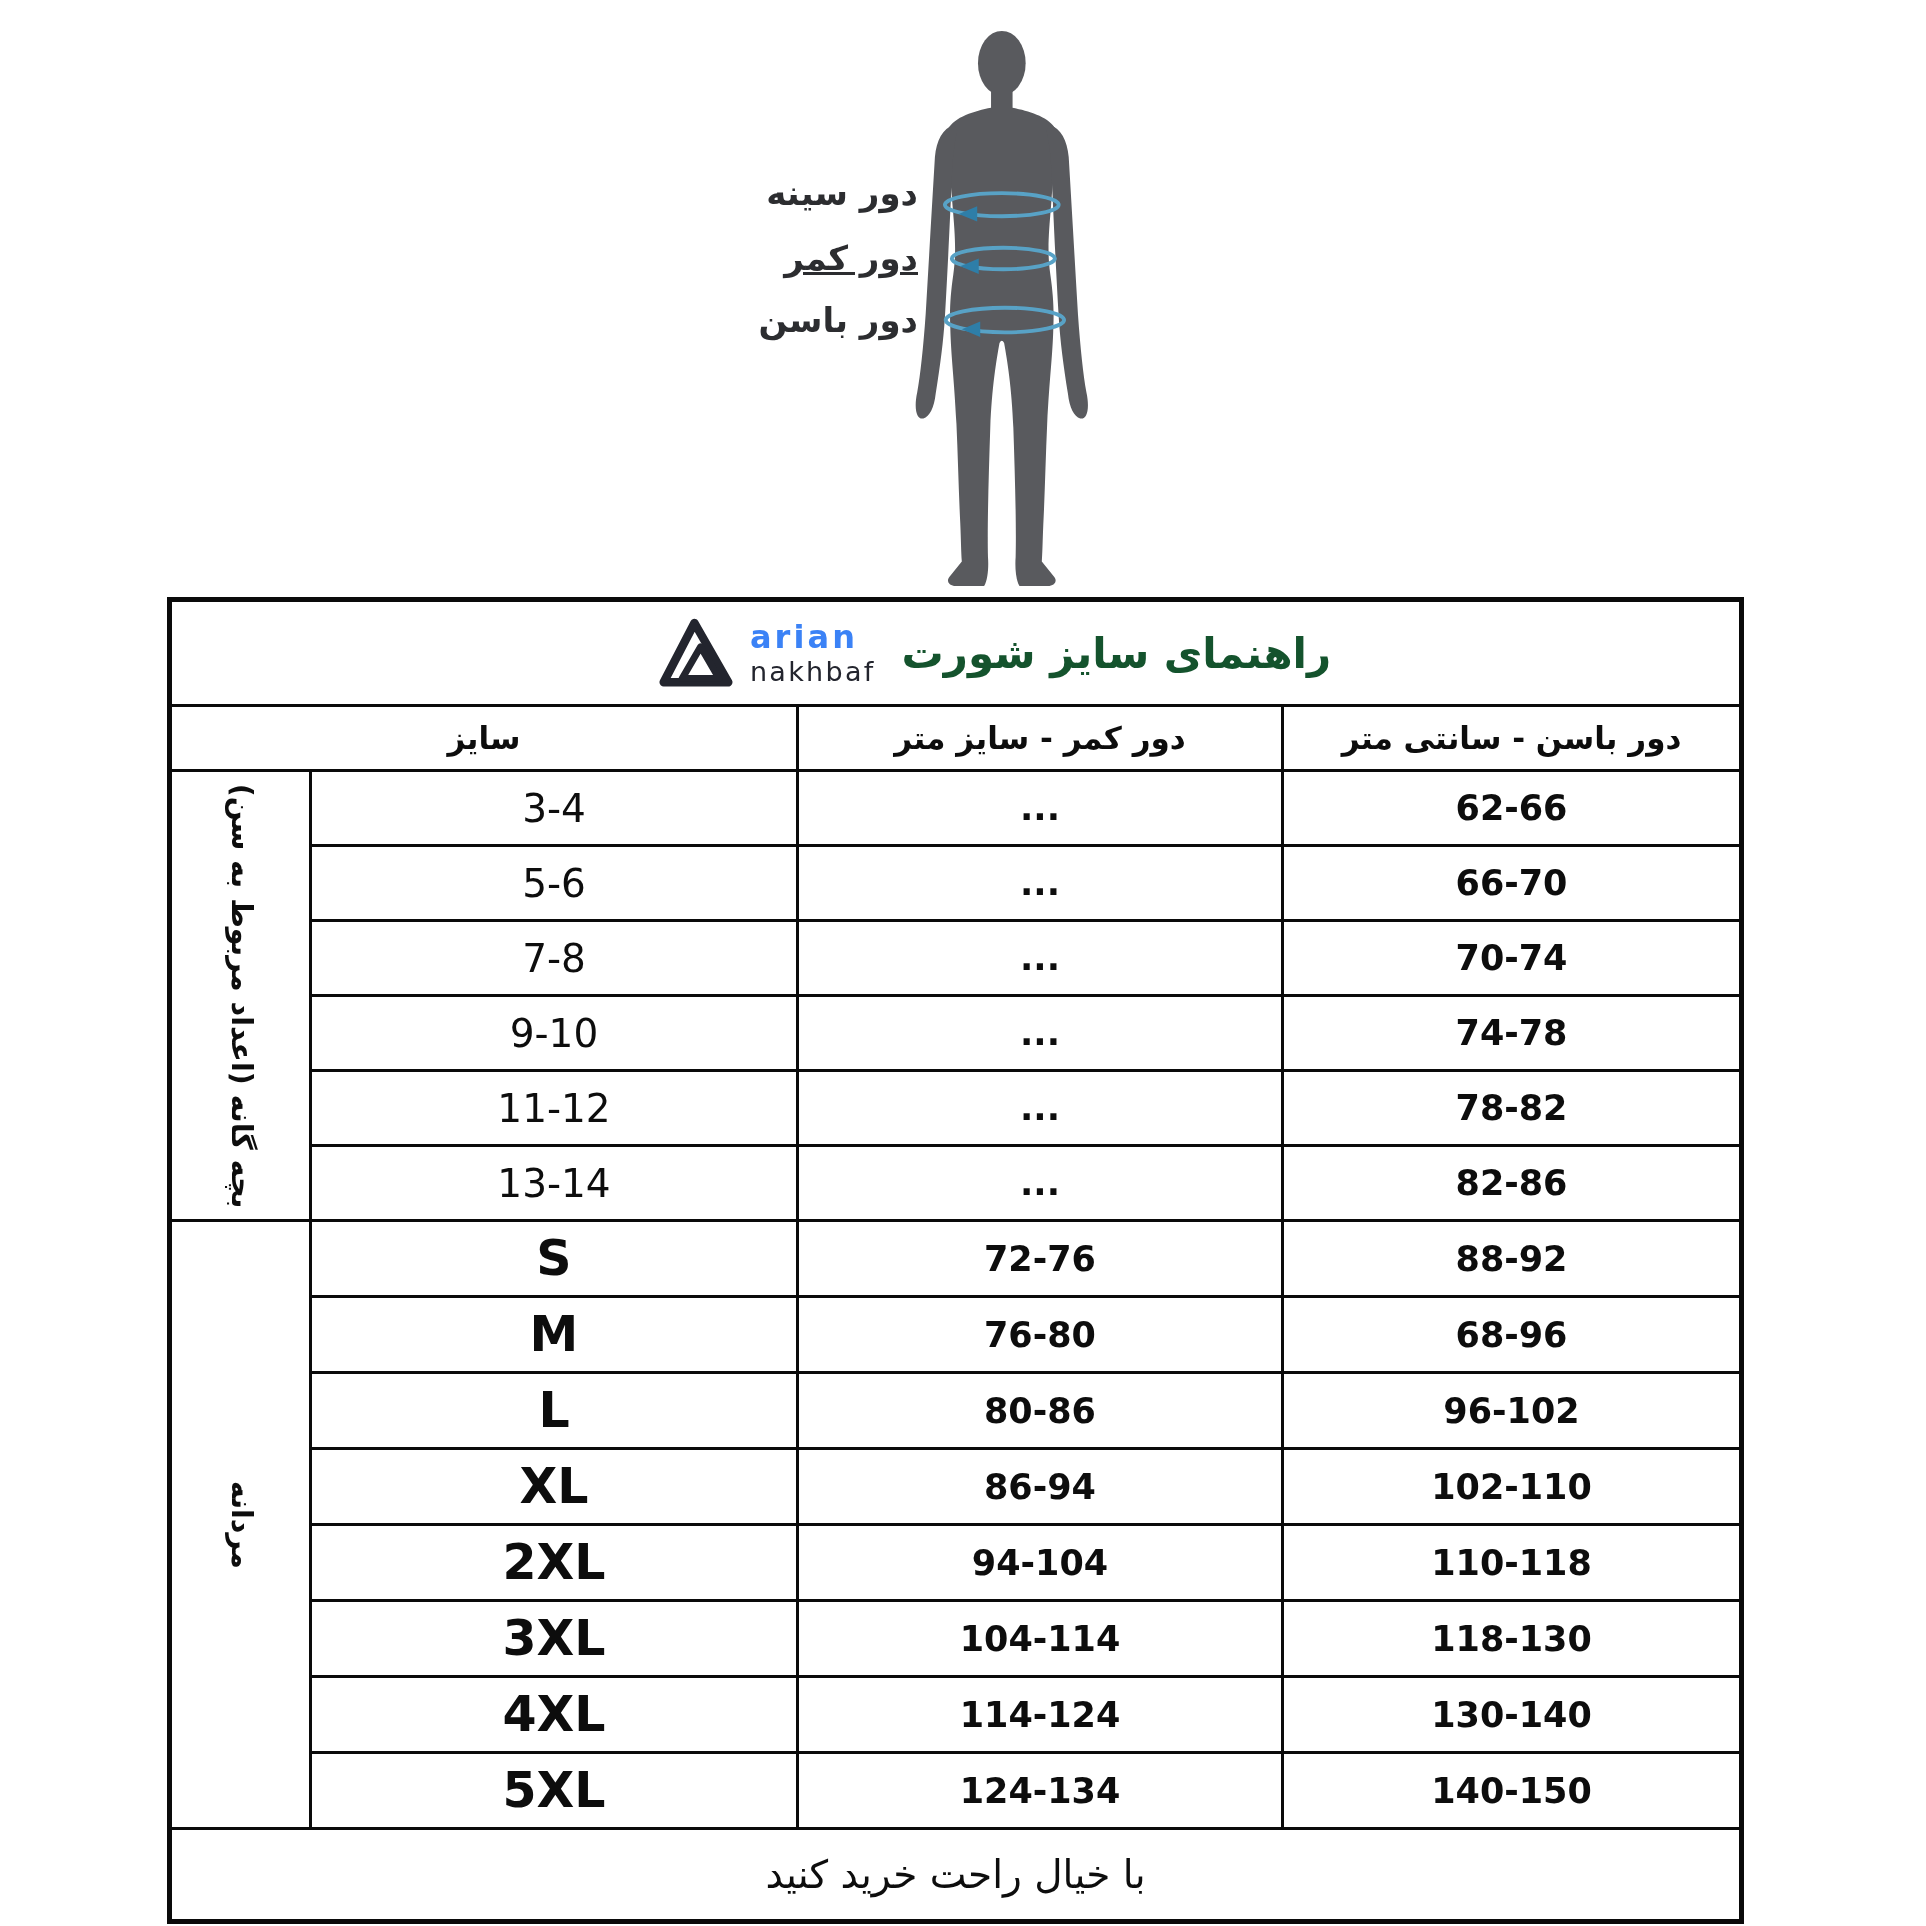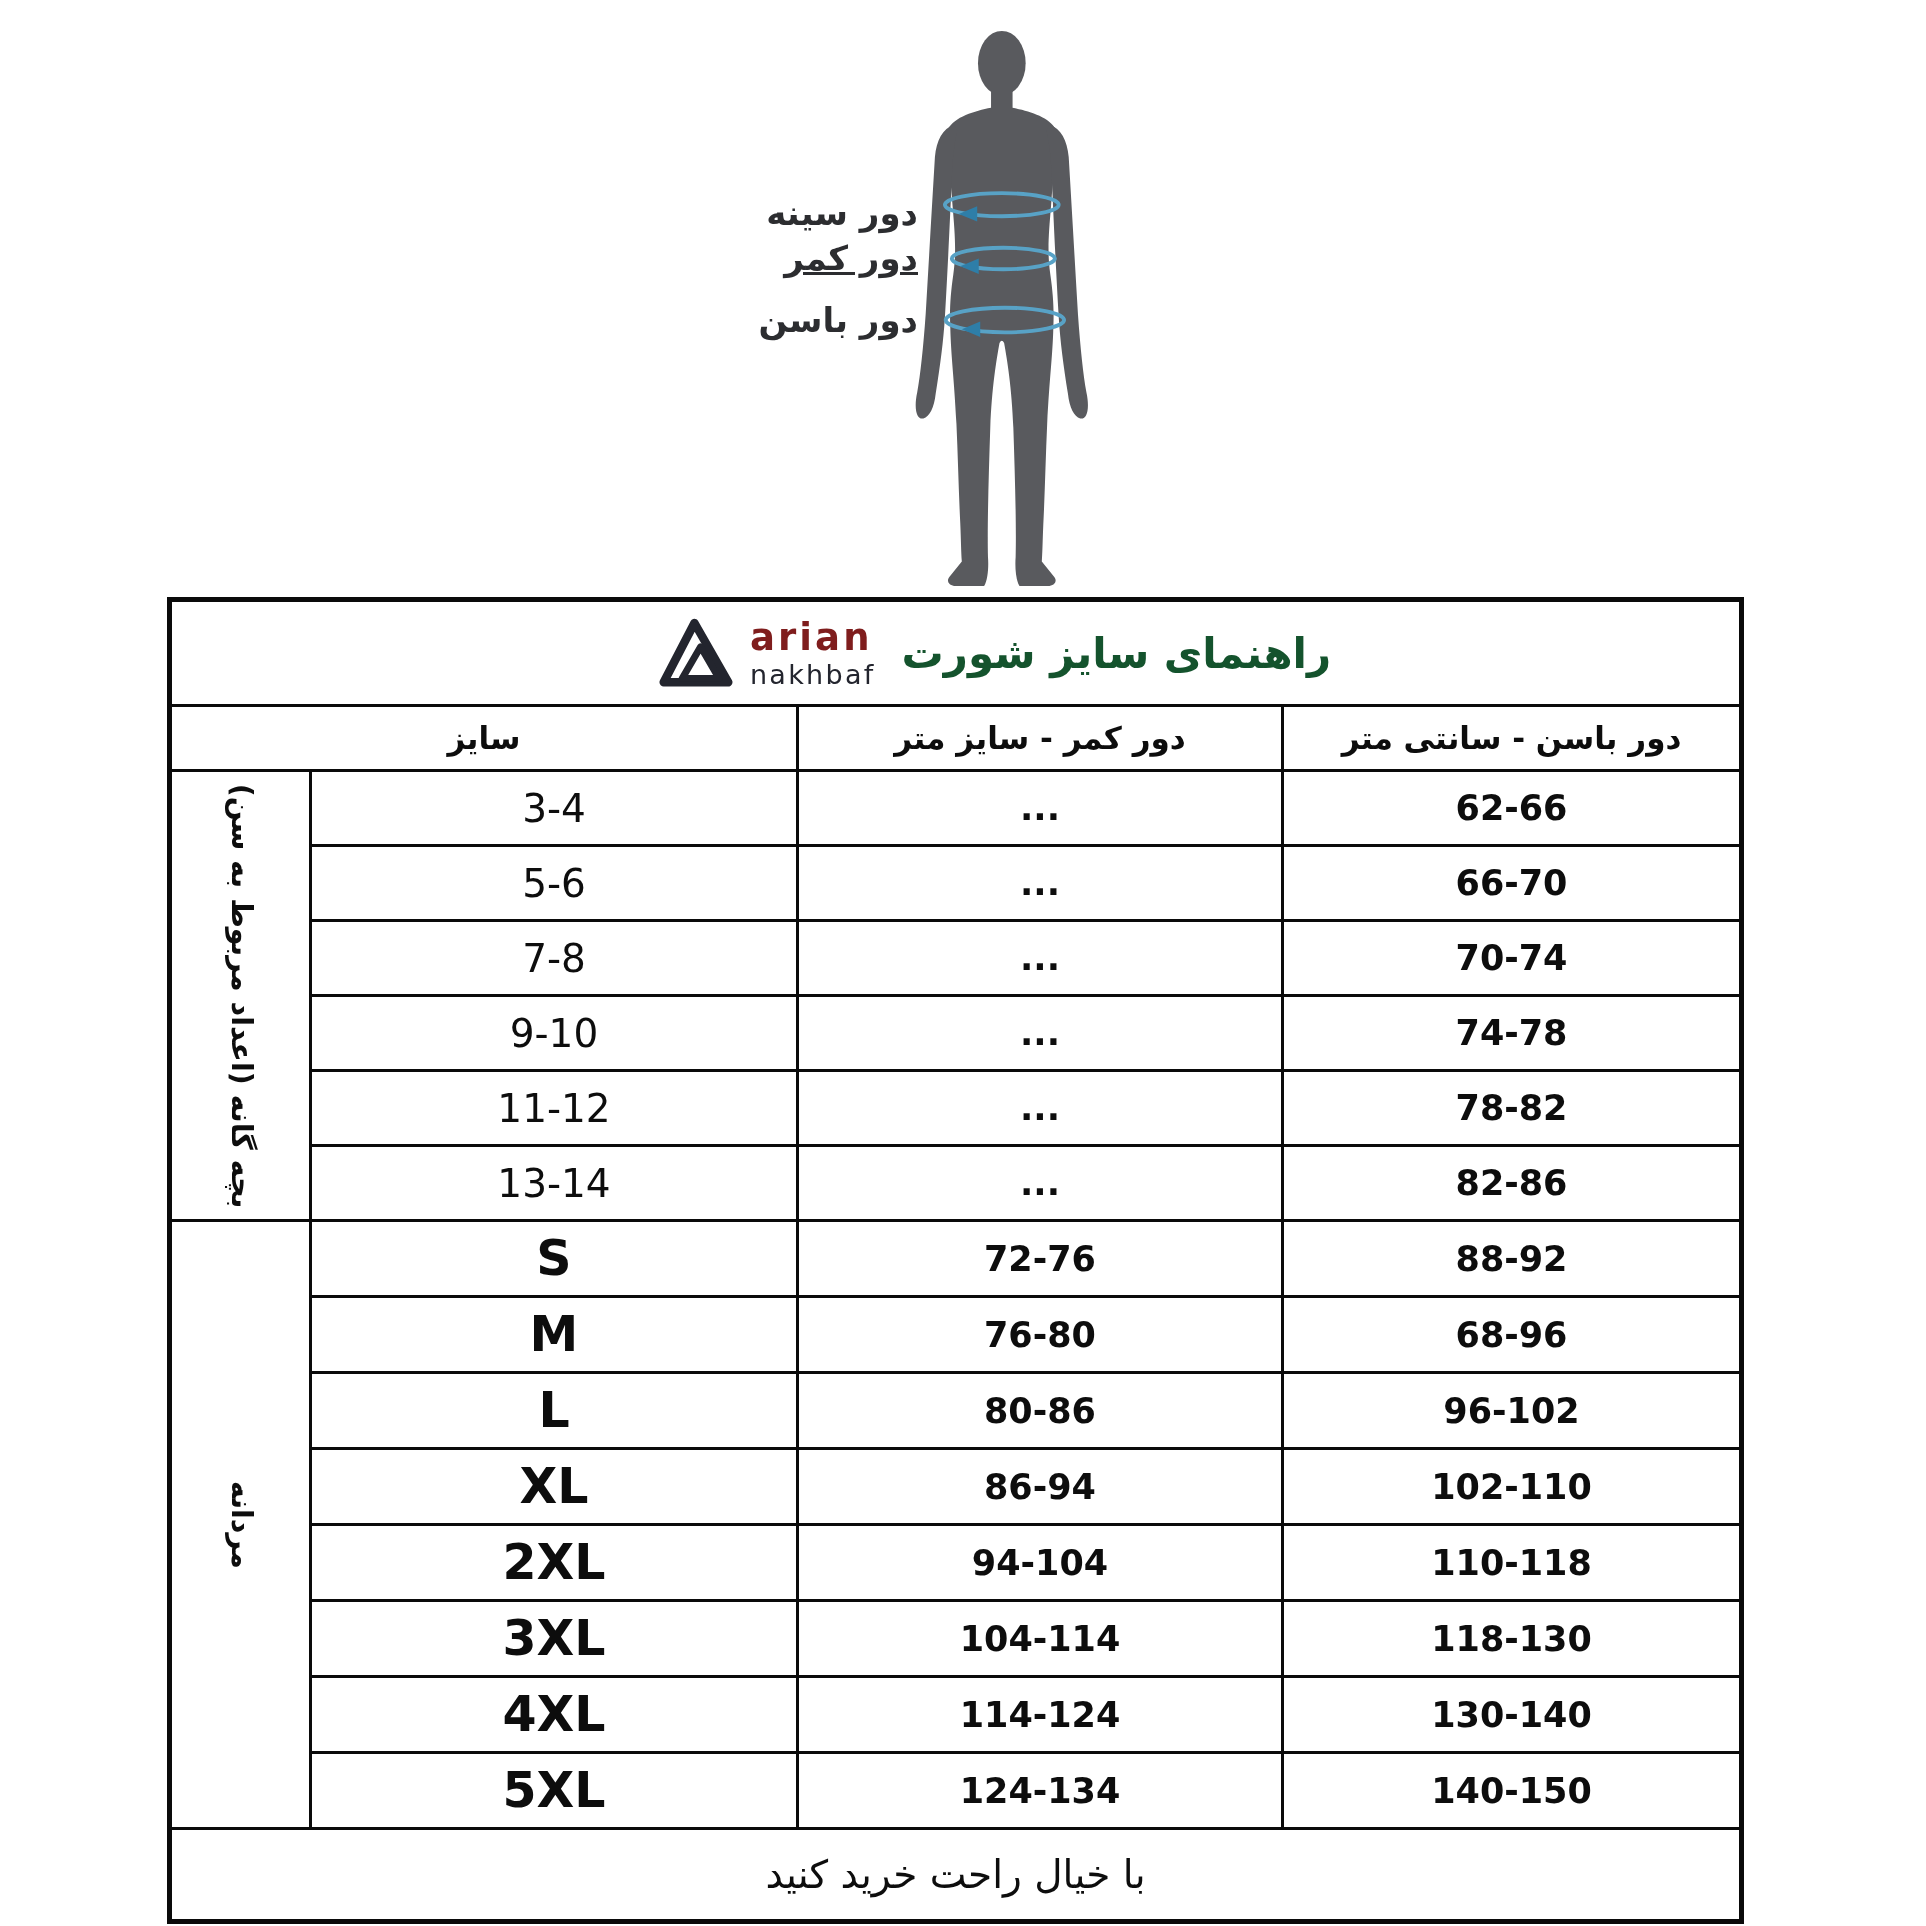--- a/index.html
+++ b/index.html
@@ -4,21 +4,21 @@
 <style>
   html,body{margin:0;padding:0;background:#ffffff;}
   body{width:1926px;height:1926px;position:relative;overflow:hidden;
        font-family:"DejaVu Sans",sans-serif;color:#111;}
 
   
   .figure-wrap{position:absolute;left:898px;top:27px;width:223px;height:563px;}
   .measure-label{position:absolute;right:1008px;width:247px;height:43px;
        text-align:right;direction:rtl;font-weight:bold;font-size:34px;
        line-height:43px;color:#2c2d30;white-space:nowrap;}
-  .ml-chest{top:192px;} .ml-waist{top:237px;text-decoration:underline;} .ml-hip{top:299px;}
+  .ml-chest{top:172px;} .ml-waist{top:237px;text-decoration:underline;} .ml-hip{top:299px;}
 
   
   table.size-table{position:absolute;left:167px;top:597px;width:1573px;
        border-collapse:collapse;table-layout:fixed;background:#fff;
        border:5.4px solid #0a0a0a;}
   table.size-table td{border:3.1px solid #0a0a0a;border-left-width:3.9px;border-right-width:3.9px;
        text-align:center;vertical-align:middle;padding:0;color:#0d0d0d;}
   tr.r-title{height:106px;} tr.r-header{height:65px;}
   tr.r-kid{height:75px;} tr.r-men{height:76px;} tr.r-footer{height:93px;}
   td.hdr{font-size:31px;font-weight:bold;direction:rtl;}
@@ -32,21 +32,21 @@
   td.vert .rot{position:absolute;left:50%;top:50%;
        transform:translate(-50%,-50%) rotate(90deg);
        white-space:nowrap;direction:rtl;font-weight:bold;font-size:28.5px;color:#0d0d0d;}
   td.footer-cell{font-size:39px;font-weight:normal;direction:rtl;}
 
   
   .title-flex{display:flex;align-items:center;justify-content:center;
        position:relative;left:38px;gap:26px;}
   .brand-block{display:flex;align-items:center;gap:14px;}
   .brand-text{display:flex;flex-direction:column;align-items:flex-start;line-height:1;}
-  .brand-name{font-size:37px;font-weight:bold;letter-spacing:3.1px;color:#7f1d1d;}
+  .brand-name{font-size:32px;font-weight:bold;letter-spacing:3.1px;color:#3b82f6;}
   .brand-sub{font-size:27px;font-weight:normal;letter-spacing:2.3px;color:#23252e;margin-top:5px;}
   .table-title{font-size:42px;font-weight:bold;direction:rtl;color:#14532d;white-space:nowrap;}
 </style>
 </head>
 <body>
 
 <div class="figure-wrap">
   <svg width="223" height="563" viewBox="0 0 290 730">
     <g fill="#595a5e" stroke="none">
       <ellipse cx="135" cy="46" rx="31" ry="42"></ellipse>

